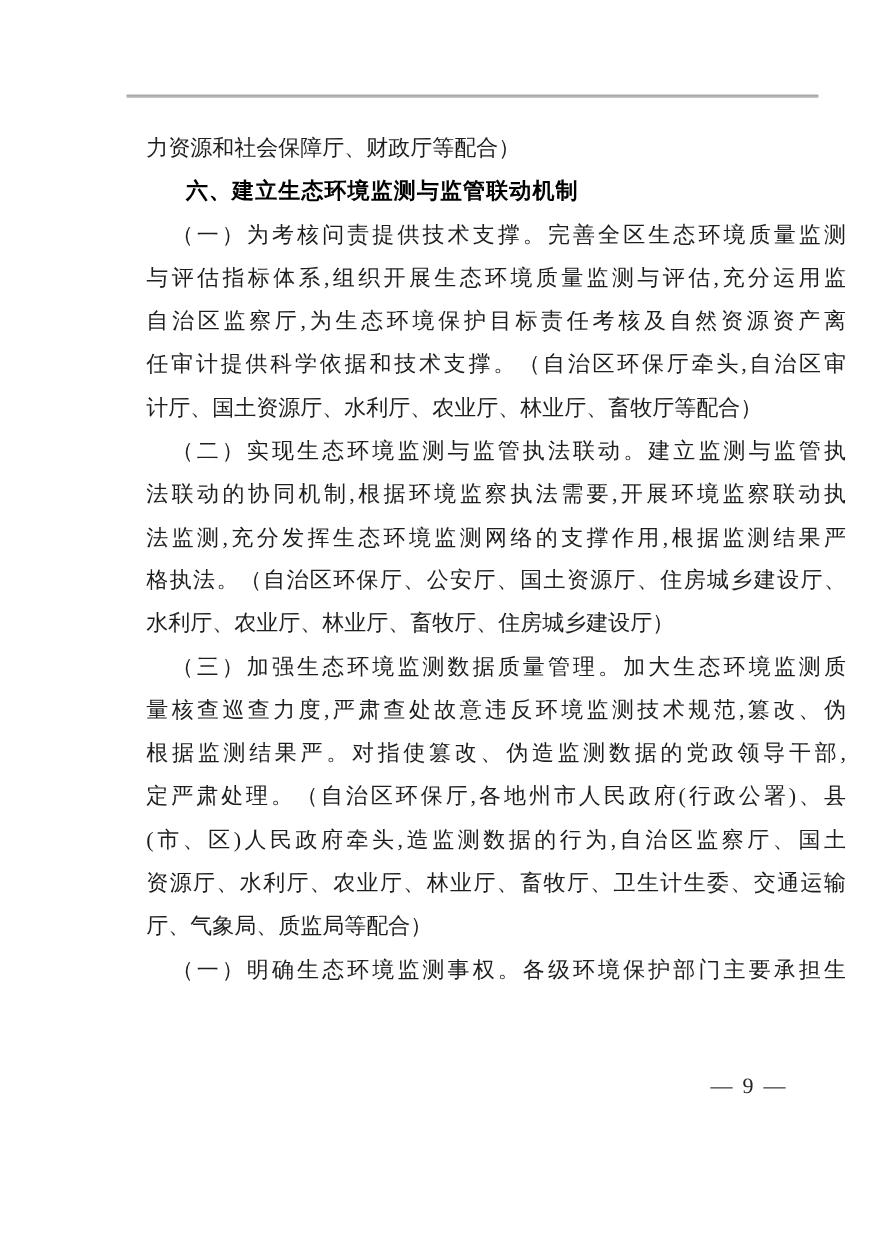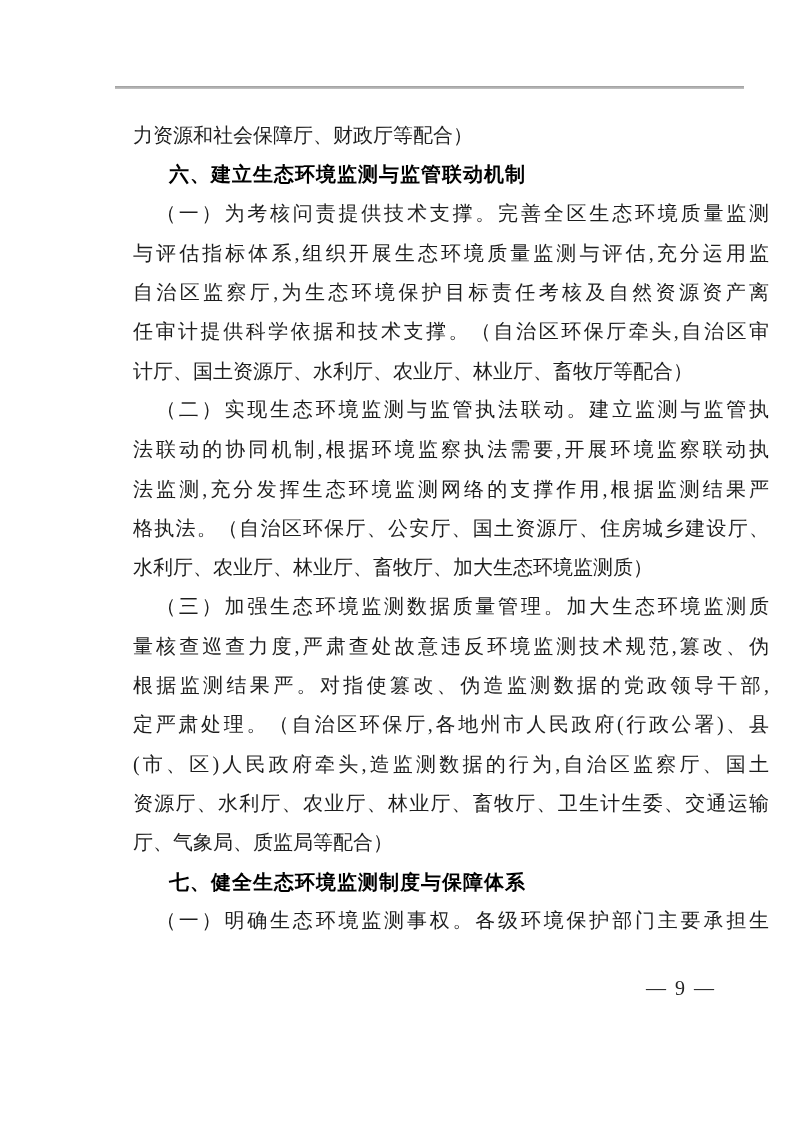--- a/index.html
+++ b/index.html
@@ -40,21 +40,20 @@
     word-break: break-all;
     overflow: hidden;
     white-space: normal;
   }
   .line.end {
     text-align: left;
     text-align-last: left;
   }
   .line.first {
     text-indent: 23px;
-    font-family: Liberation Mono, monospace;
   }
   .line.heading {
     font-family: "Liberation Sans", sans-serif;
     font-weight: bold;
     color: #000000;
     text-align: right;
     text-align-last: left;
     text-indent: 36px;
     letter-spacing: 1px;
   }
@@ -79,26 +78,25 @@
     <div class="line heading">六、建立生态环境监测与监管联动机制</div>
     <div class="line first">（一）为考核问责提供技术支撑。完善全区生态环境质量监测</div>
     <div class="line">与评估指标体系,组织开展生态环境质量监测与评估,充分运用监</div>
     <div class="line">自治区监察厅,为生态环境保护目标责任考核及自然资源资产离</div>
     <div class="line">任审计提供科学依据和技术支撑。（自治区环保厅牵头,自治区审</div>
     <div class="line end">计厅、国土资源厅、水利厅、农业厅、林业厅、畜牧厅等配合）</div>
     <div class="line first">（二）实现生态环境监测与监管执法联动。建立监测与监管执</div>
     <div class="line">法联动的协同机制,根据环境监察执法需要,开展环境监察联动执</div>
     <div class="line">法监测,充分发挥生态环境监测网络的支撑作用,根据监测结果严</div>
     <div class="line">格执法。（自治区环保厅、公安厅、国土资源厅、住房城乡建设厅、</div>
-    <div class="line end">水利厅、农业厅、林业厅、畜牧厅、加大生态环境监测质）</div>
+    <div class="line end">水利厅、农业厅、林业厅、畜牧厅、住房城乡建设厅）</div>
     <div class="line first">（三）加强生态环境监测数据质量管理。加大生态环境监测质</div>
     <div class="line">量核查巡查力度,严肃查处故意违反环境监测技术规范,篡改、伪</div>
     <div class="line">根据监测结果严。对指使篡改、伪造监测数据的党政领导干部,</div>
     <div class="line">定严肃处理。（自治区环保厅,各地州市人民政府(行政公署)、县</div>
     <div class="line">(市、区)人民政府牵头,造监测数据的行为,自治区监察厅、国土</div>
     <div class="line">资源厅、水利厅、农业厅、林业厅、畜牧厅、卫生计生委、交通运输</div>
     <div class="line end">厅、气象局、质监局等配合）</div>
-    <div class="line heading">七、健全生态环境监测制度与保障体系</div>
     <div class="line first">（一）明确生态环境监测事权。各级环境保护部门主要承担生</div>
   </div>
 
   <div class="pagenum">— 9 —</div>
 </div>
 
 </body></html>

